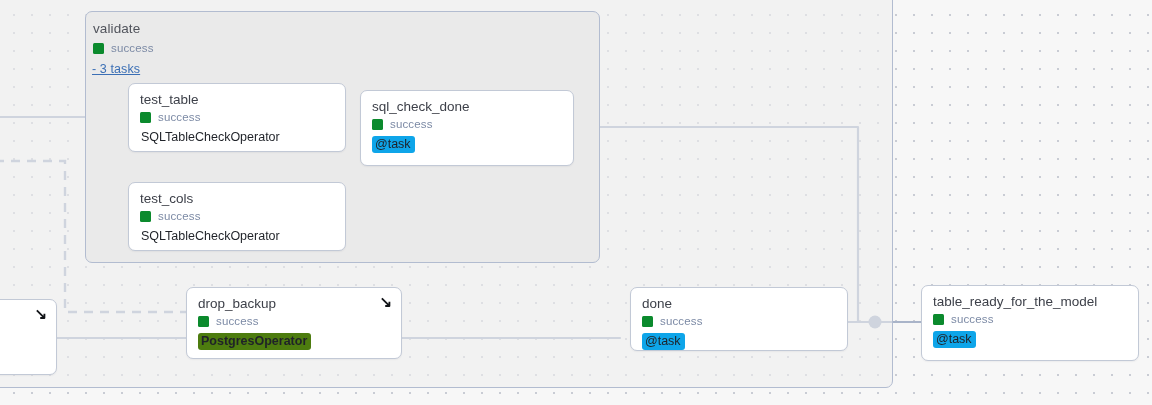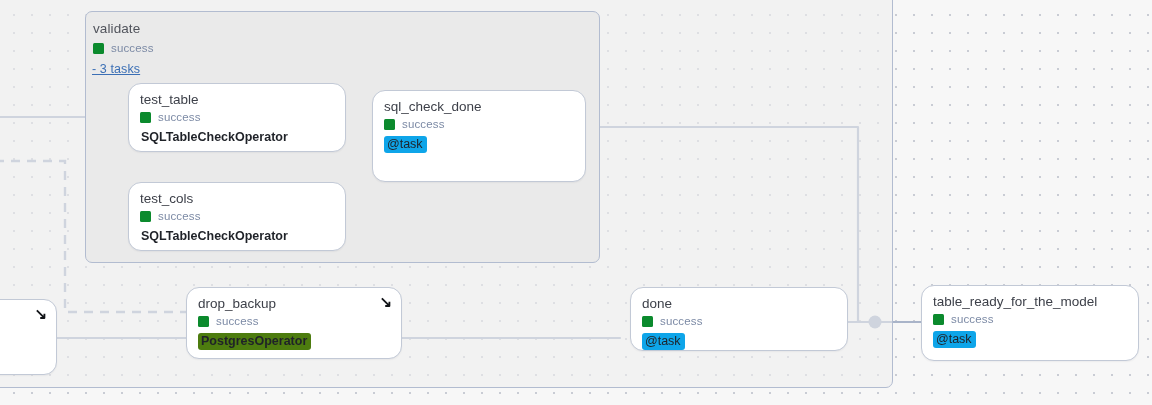--- a/index.html
+++ b/index.html
@@ -40,21 +40,21 @@
     position: absolute;
     font-size: 13.5px;
     color: #51545c;
     letter-spacing: 0.1px;
   }
   
   .node {
     position: absolute;
     background: #ffffff;
     border: 1.3px solid #c2c9d6;
-    border-radius: 13px;
+    border-radius: 7px;
     padding: 8px 10px 9px 11px;
     box-shadow: 0 1px 1.5px rgba(30,40,60,0.05);
   }
   .node-title {
     font-size: 13.5px;
     color: #3d4049;
     line-height: 15px;
     margin-bottom: 4px;
     white-space: nowrap;
   }
@@ -78,21 +78,21 @@
   .node-type {
     font-size: 12.5px;
     color: #1f2228;
     display: inline-block;
     padding: 1px 4px 1.5px 3px;
     border-radius: 3px;
     white-space: nowrap;
   }
   .type-operator { background: #4d7c0f; font-weight: bold; }
   .type-decorator { background: #0ea5e9; }
-  .type-plain { background: transparent; padding-left: 1px; font-weight: bold; }
+  .type-plain { background: transparent; padding-left: 1px; }
   .node-arrow {
     position: absolute;
     right: 9px; top: 6px;
     font-size: 15px;
     color: #111317;
     line-height: 15px;
     font-weight: 700;
   }
   .tasks-link {
     position: absolute;
@@ -171,21 +171,21 @@
 
   <div class="node" style="left:128px; top:182px; width:218px; height:69px;">
     <div class="node-title">test_cols</div>
     <div class="node-status">
       <span class="status-swatch" style="background:#0b8a2d;"></span>
       <span class="status-text">success</span>
     </div>
     <div class="node-type type-plain">SQLTableCheckOperator</div>
   </div>
 
-  <div class="node" style="left:372px; top:90px; width:214px; height:92px;">
+  <div class="node" style="left:360px; top:90px; width:214px; height:76px;">
     <div class="node-title">sql_check_done</div>
     <div class="node-status">
       <span class="status-swatch" style="background:#0b8a2d;"></span>
       <span class="status-text">success</span>
     </div>
     <div class="node-type type-decorator">@task</div>
   </div>
 
   <div class="node" style="left:186px; top:287px; width:216px; height:72px;">
     <div class="node-title">drop_backup</div>

